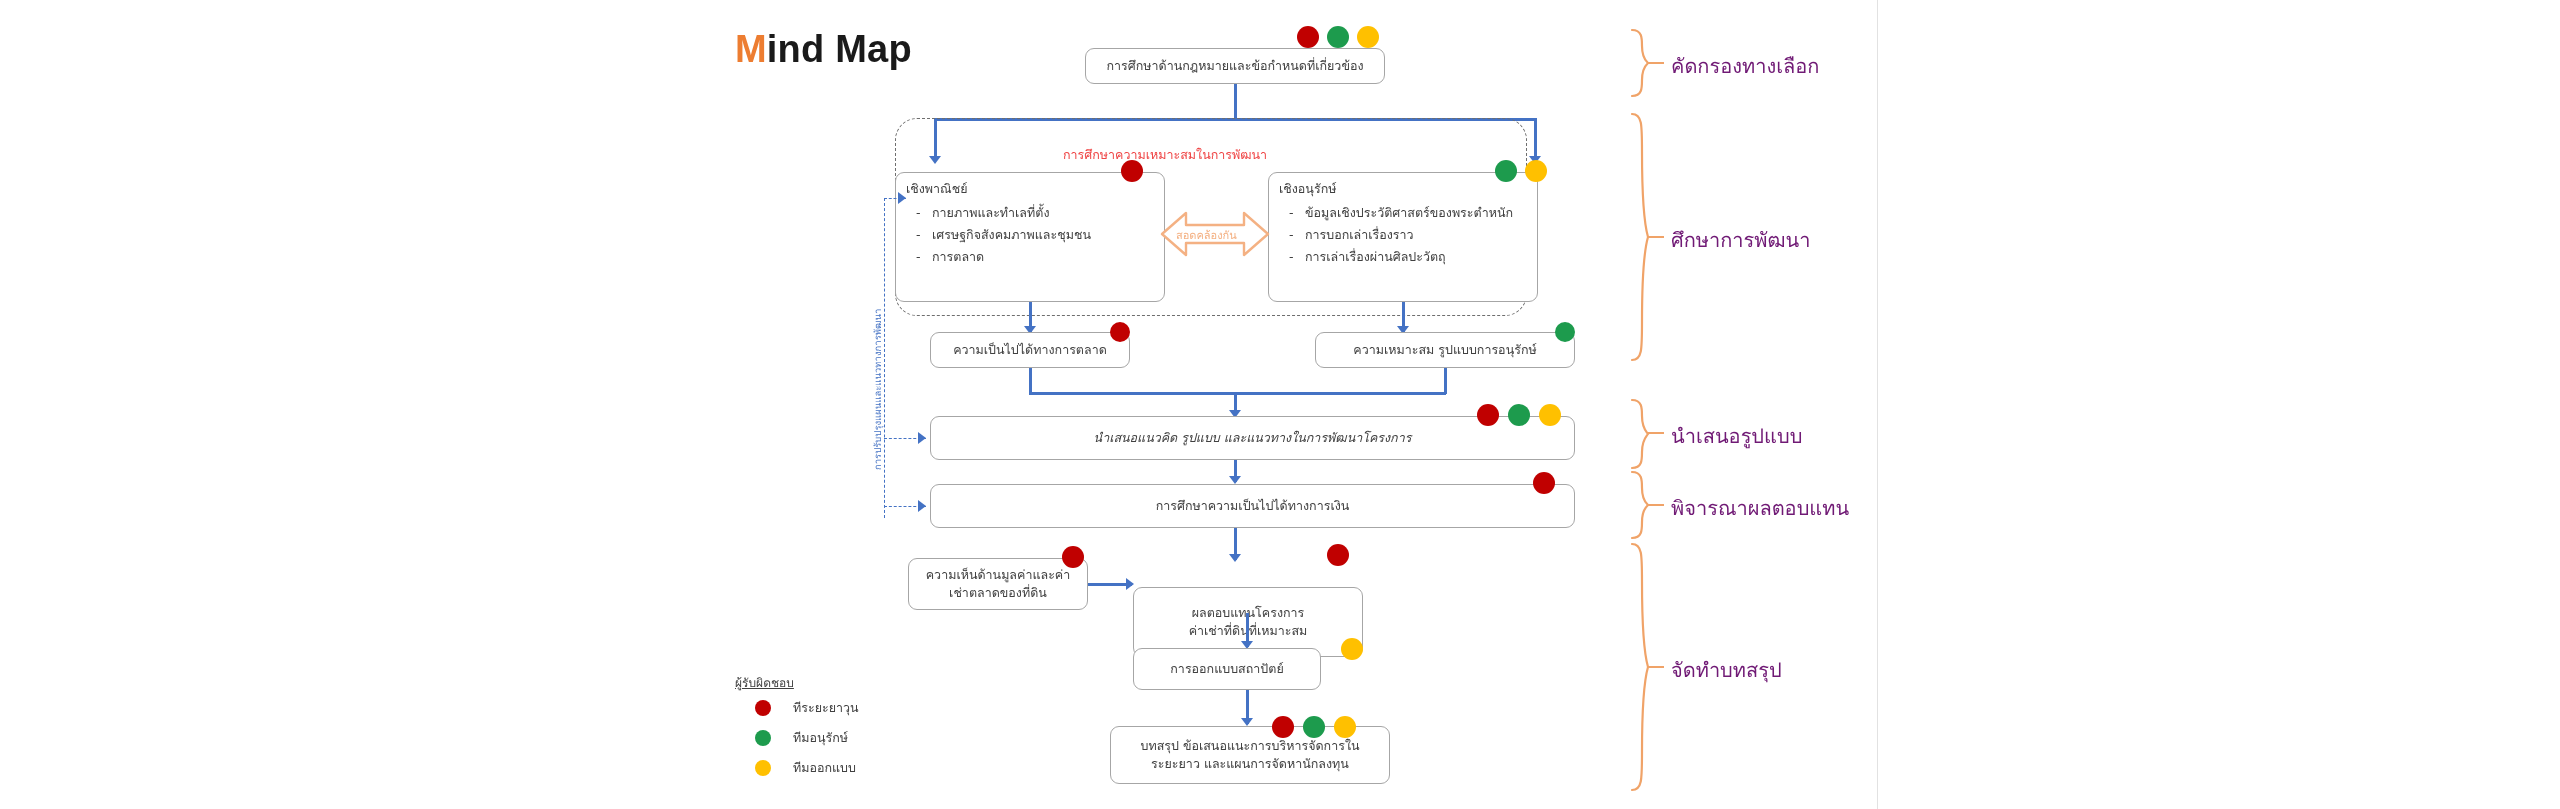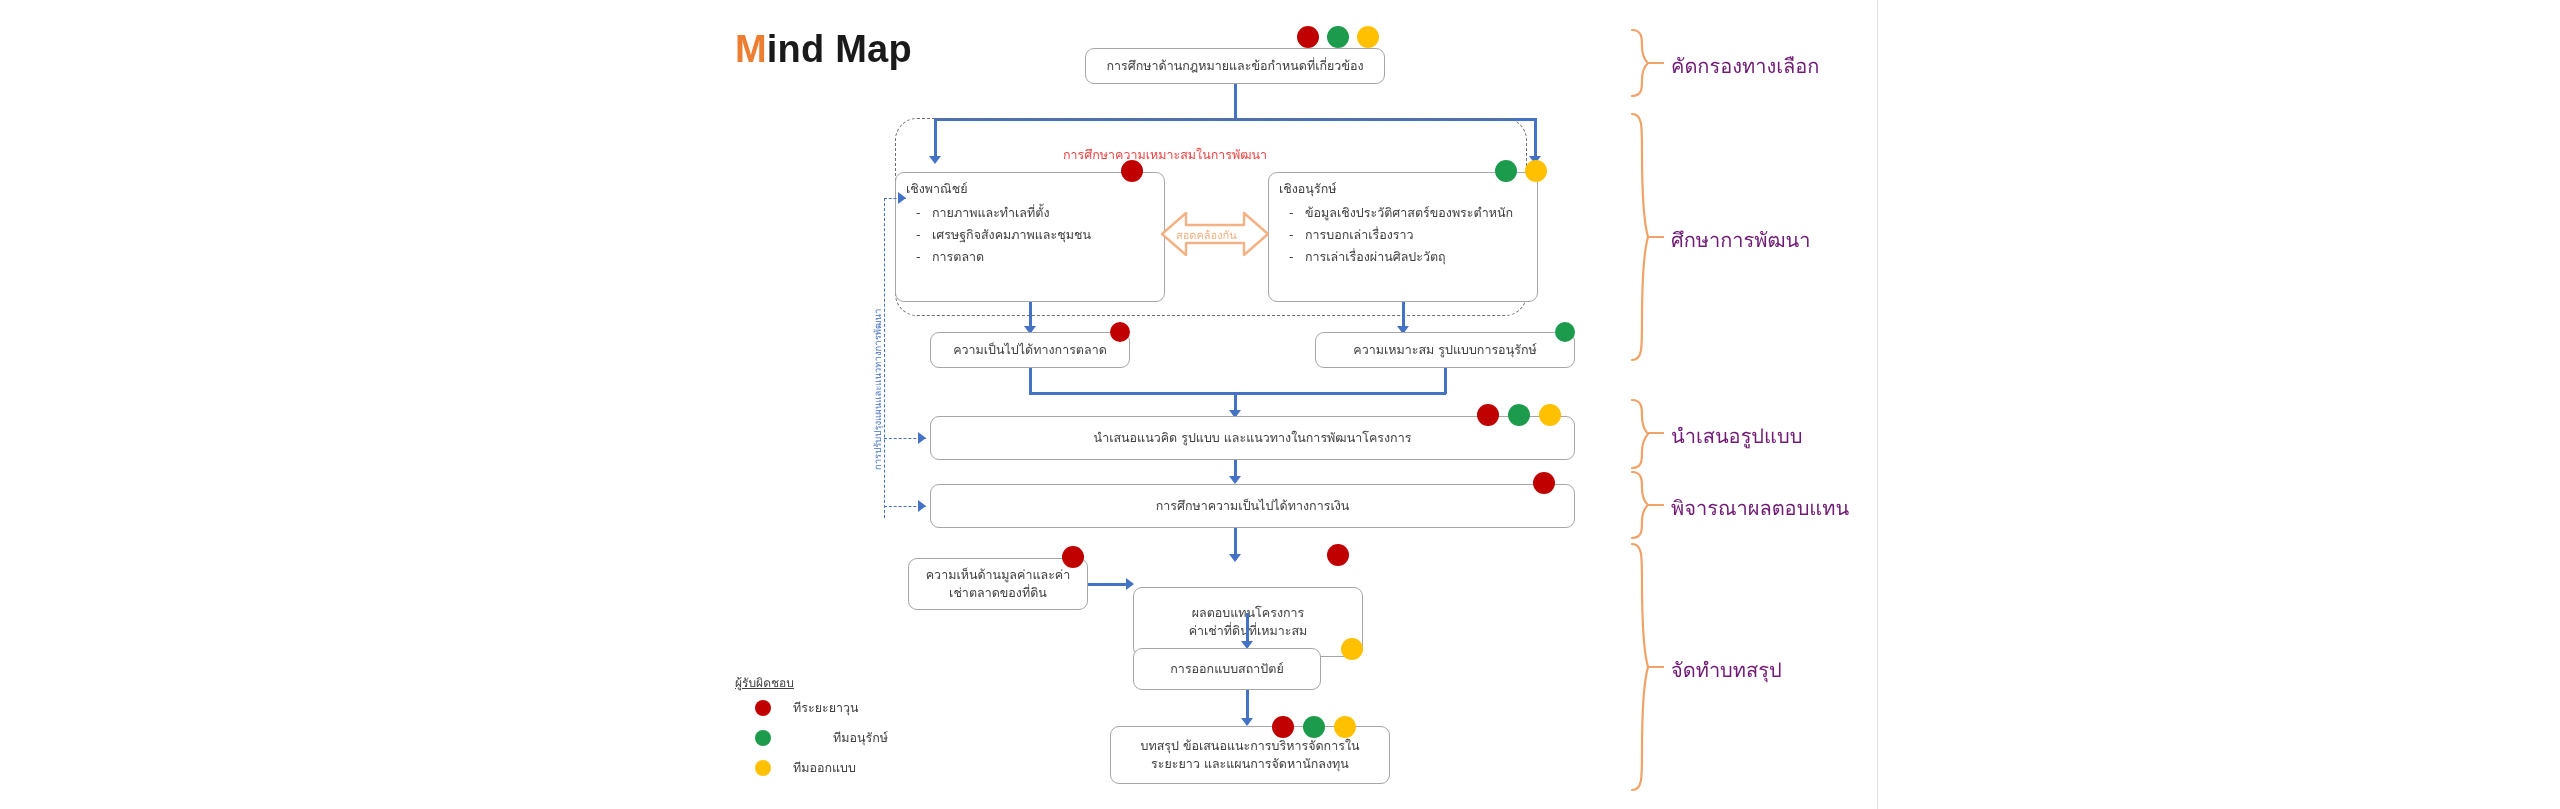--- a/index.html
+++ b/index.html
@@ -187,21 +187,21 @@
     <span class="node-text">ความเหมาะสม รูปแบบการอนุรักษ์</span>
   </div>
   <div class="dot" style="left:1555px;top:322px;width:20px;height:20px;background:#1D9B4D;"></div>
 
   <div class="cx" style="left:1029px;top:368px;width:2.5px;height:26px;"></div>
   <div class="cx" style="left:1444px;top:368px;width:2.5px;height:26px;"></div>
   <div class="cx" style="left:1029px;top:392px;width:417px;height:2.5px;"></div>
   <div class="cx" style="left:1234px;top:392px;width:2.5px;height:22px;"></div>
   <div class="arrow-down" style="left:1229px;top:410px;"></div>
 
-  <div class="node" style="left:930px;top:416px;width:645px;height:44px;">
+  <div class="node" style="left:930px;top:416px;width:645px;height:44px;font-style:italic;">
     <span class="node-text">นำเสนอแนวคิด รูปแบบ และแนวทางในการพัฒนาโครงการ</span>
   </div>
   <div class="dot" style="left:1477px;top:404px;width:22px;height:22px;background:#C00000;"></div>
   <div class="dot" style="left:1508px;top:404px;width:22px;height:22px;background:#1D9B4D;"></div>
   <div class="dot" style="left:1539px;top:404px;width:22px;height:22px;background:#FFC000;"></div>
 
   <div class="cx" style="left:1234px;top:460px;width:2.5px;height:22px;"></div>
   <div class="arrow-down" style="left:1229px;top:476px;"></div>
 
   <div class="node" style="left:930px;top:484px;width:645px;height:44px;">
@@ -294,21 +294,21 @@
   </div>
   <div class="tick" style="left:1648px;top:666px;width:16px;"></div>
   <div class="grp-label" style="left:1671px;top:654px;">จัดทำบทสรุป</div>
 
   <div class="legend-title" style="left:735px;top:673px;">ผู้รับผิดชอบ</div>
 
   <div class="legend-item" style="left:755px;top:698px;">
     <span class="legend-dot" style="background:#C00000;"></span>
     <span class="legend-text">ทีระยะยาวุน</span>
   </div>
-  <div class="legend-item" style="left:755px;top:728px;gap:40px;">
+  <div class="legend-item" style="left:755px;top:728px;">
     <span class="legend-dot" style="background:#1D9B4D;"></span>
     <span class="legend-text">ทีมอนุรักษ์</span>
   </div>
   <div class="legend-item" style="left:755px;top:758px;">
     <span class="legend-dot" style="background:#FFC000;"></span>
     <span class="legend-text">ทีมออกแบบ</span>
   </div>
 
 </div>
 

